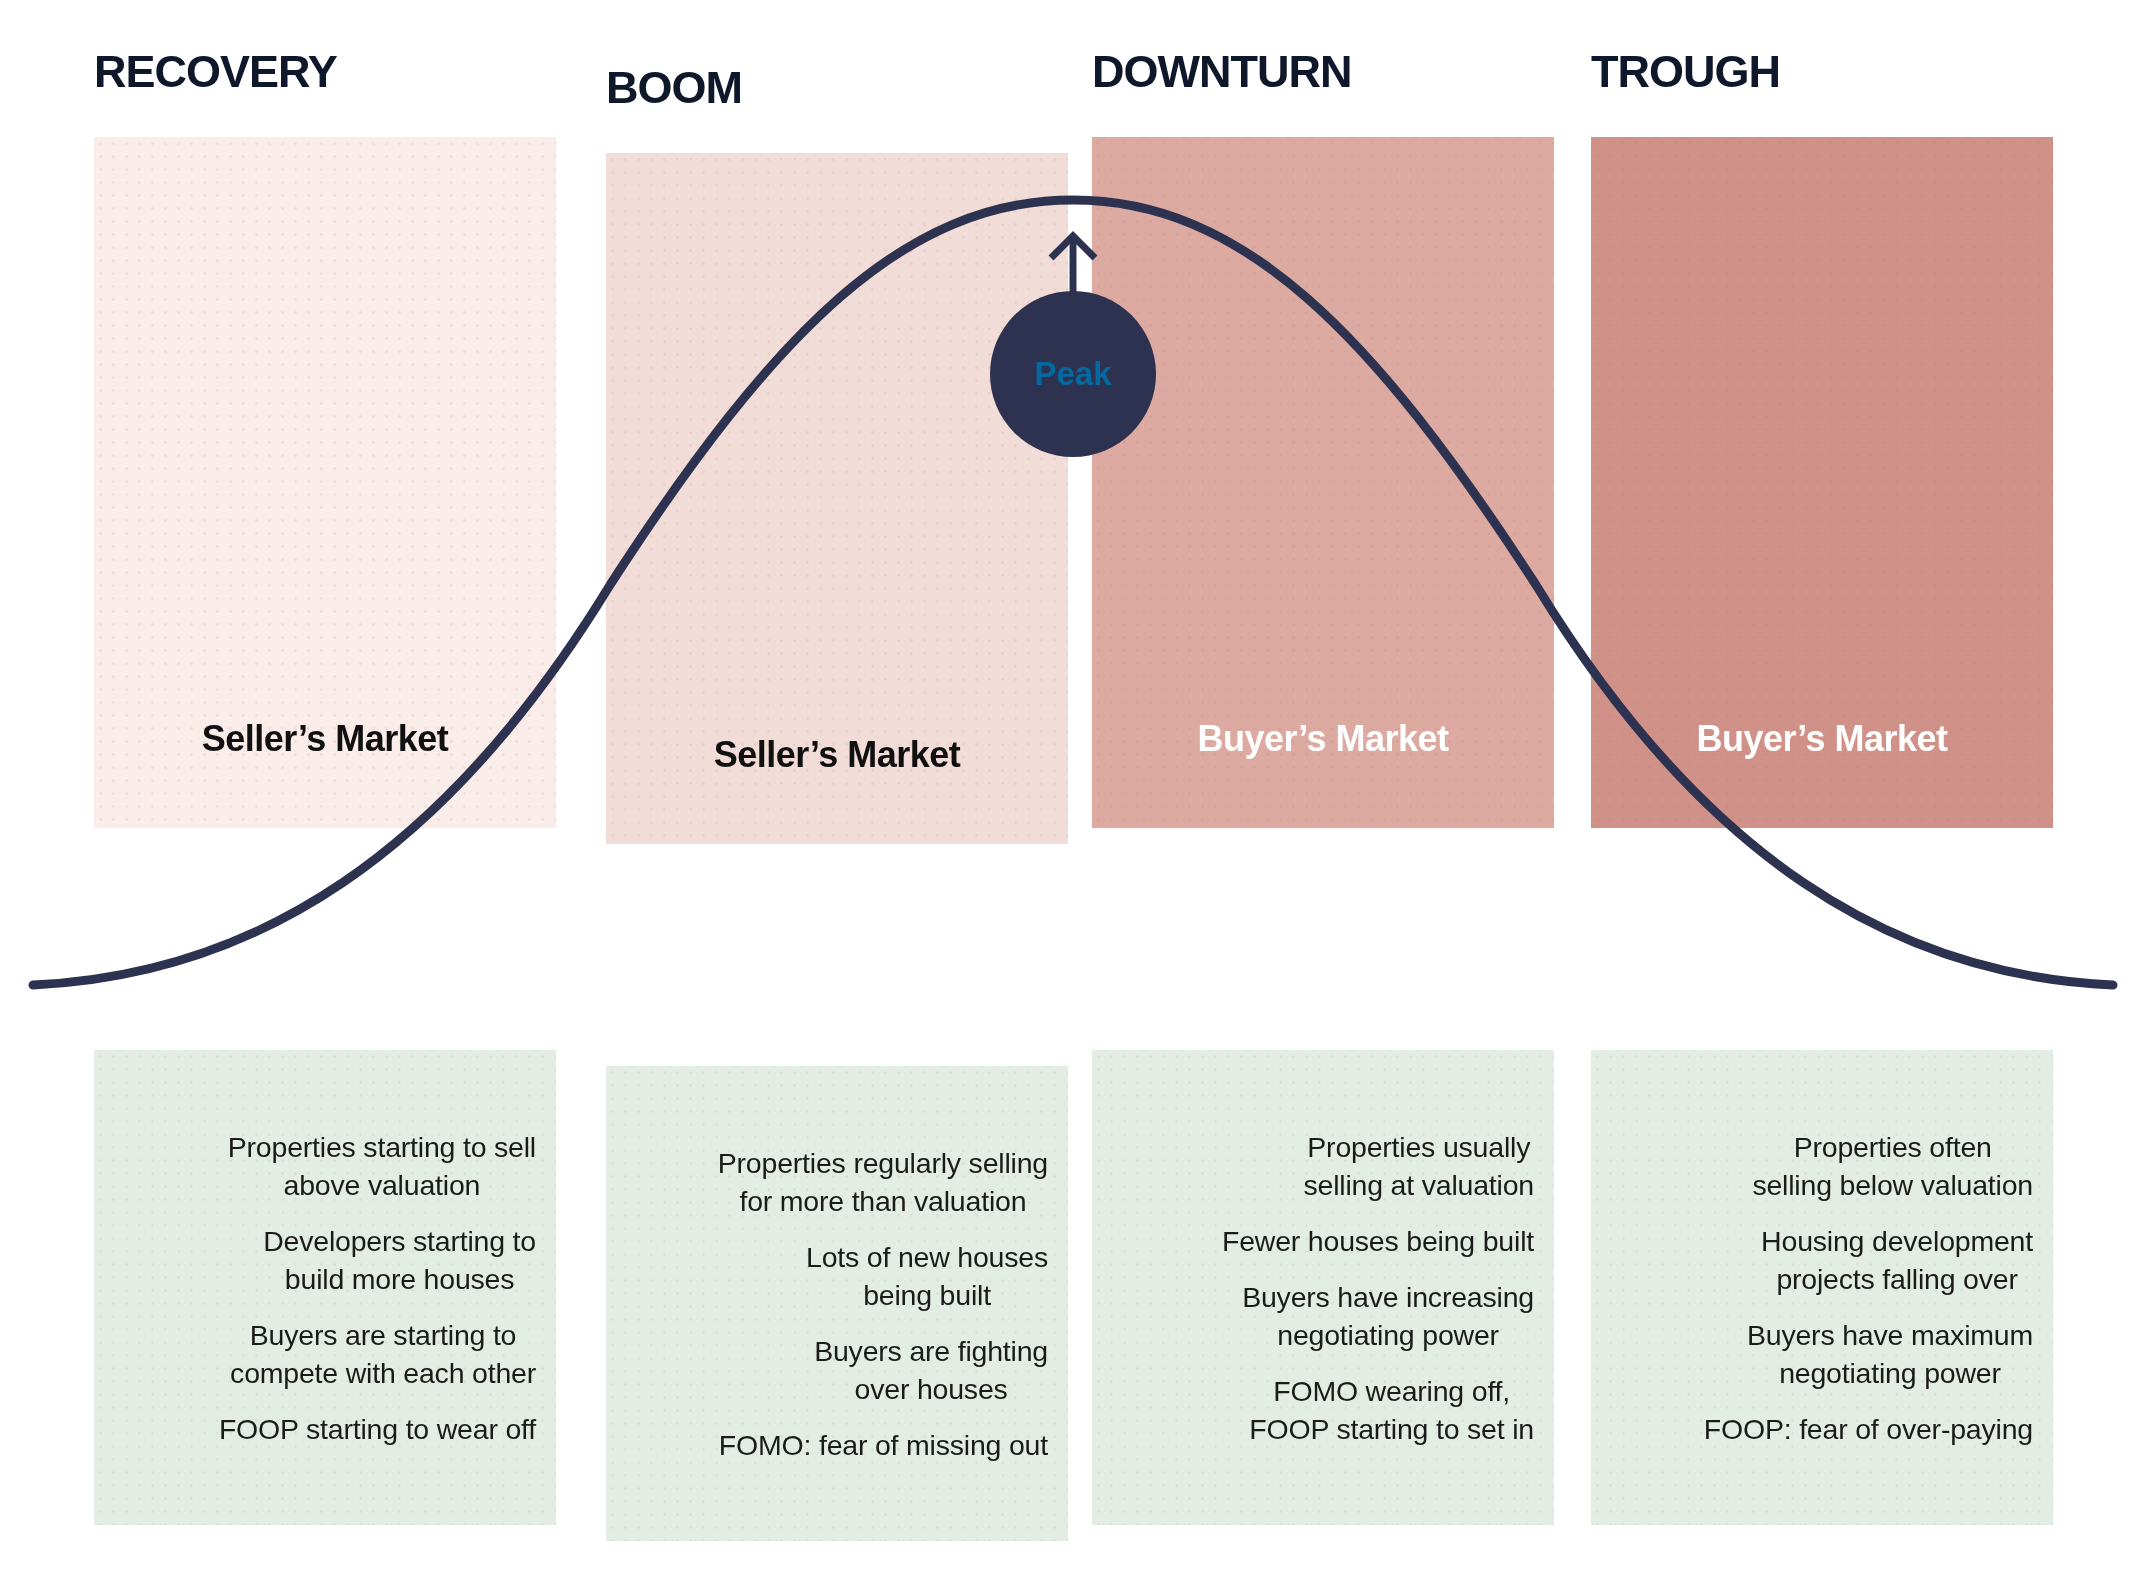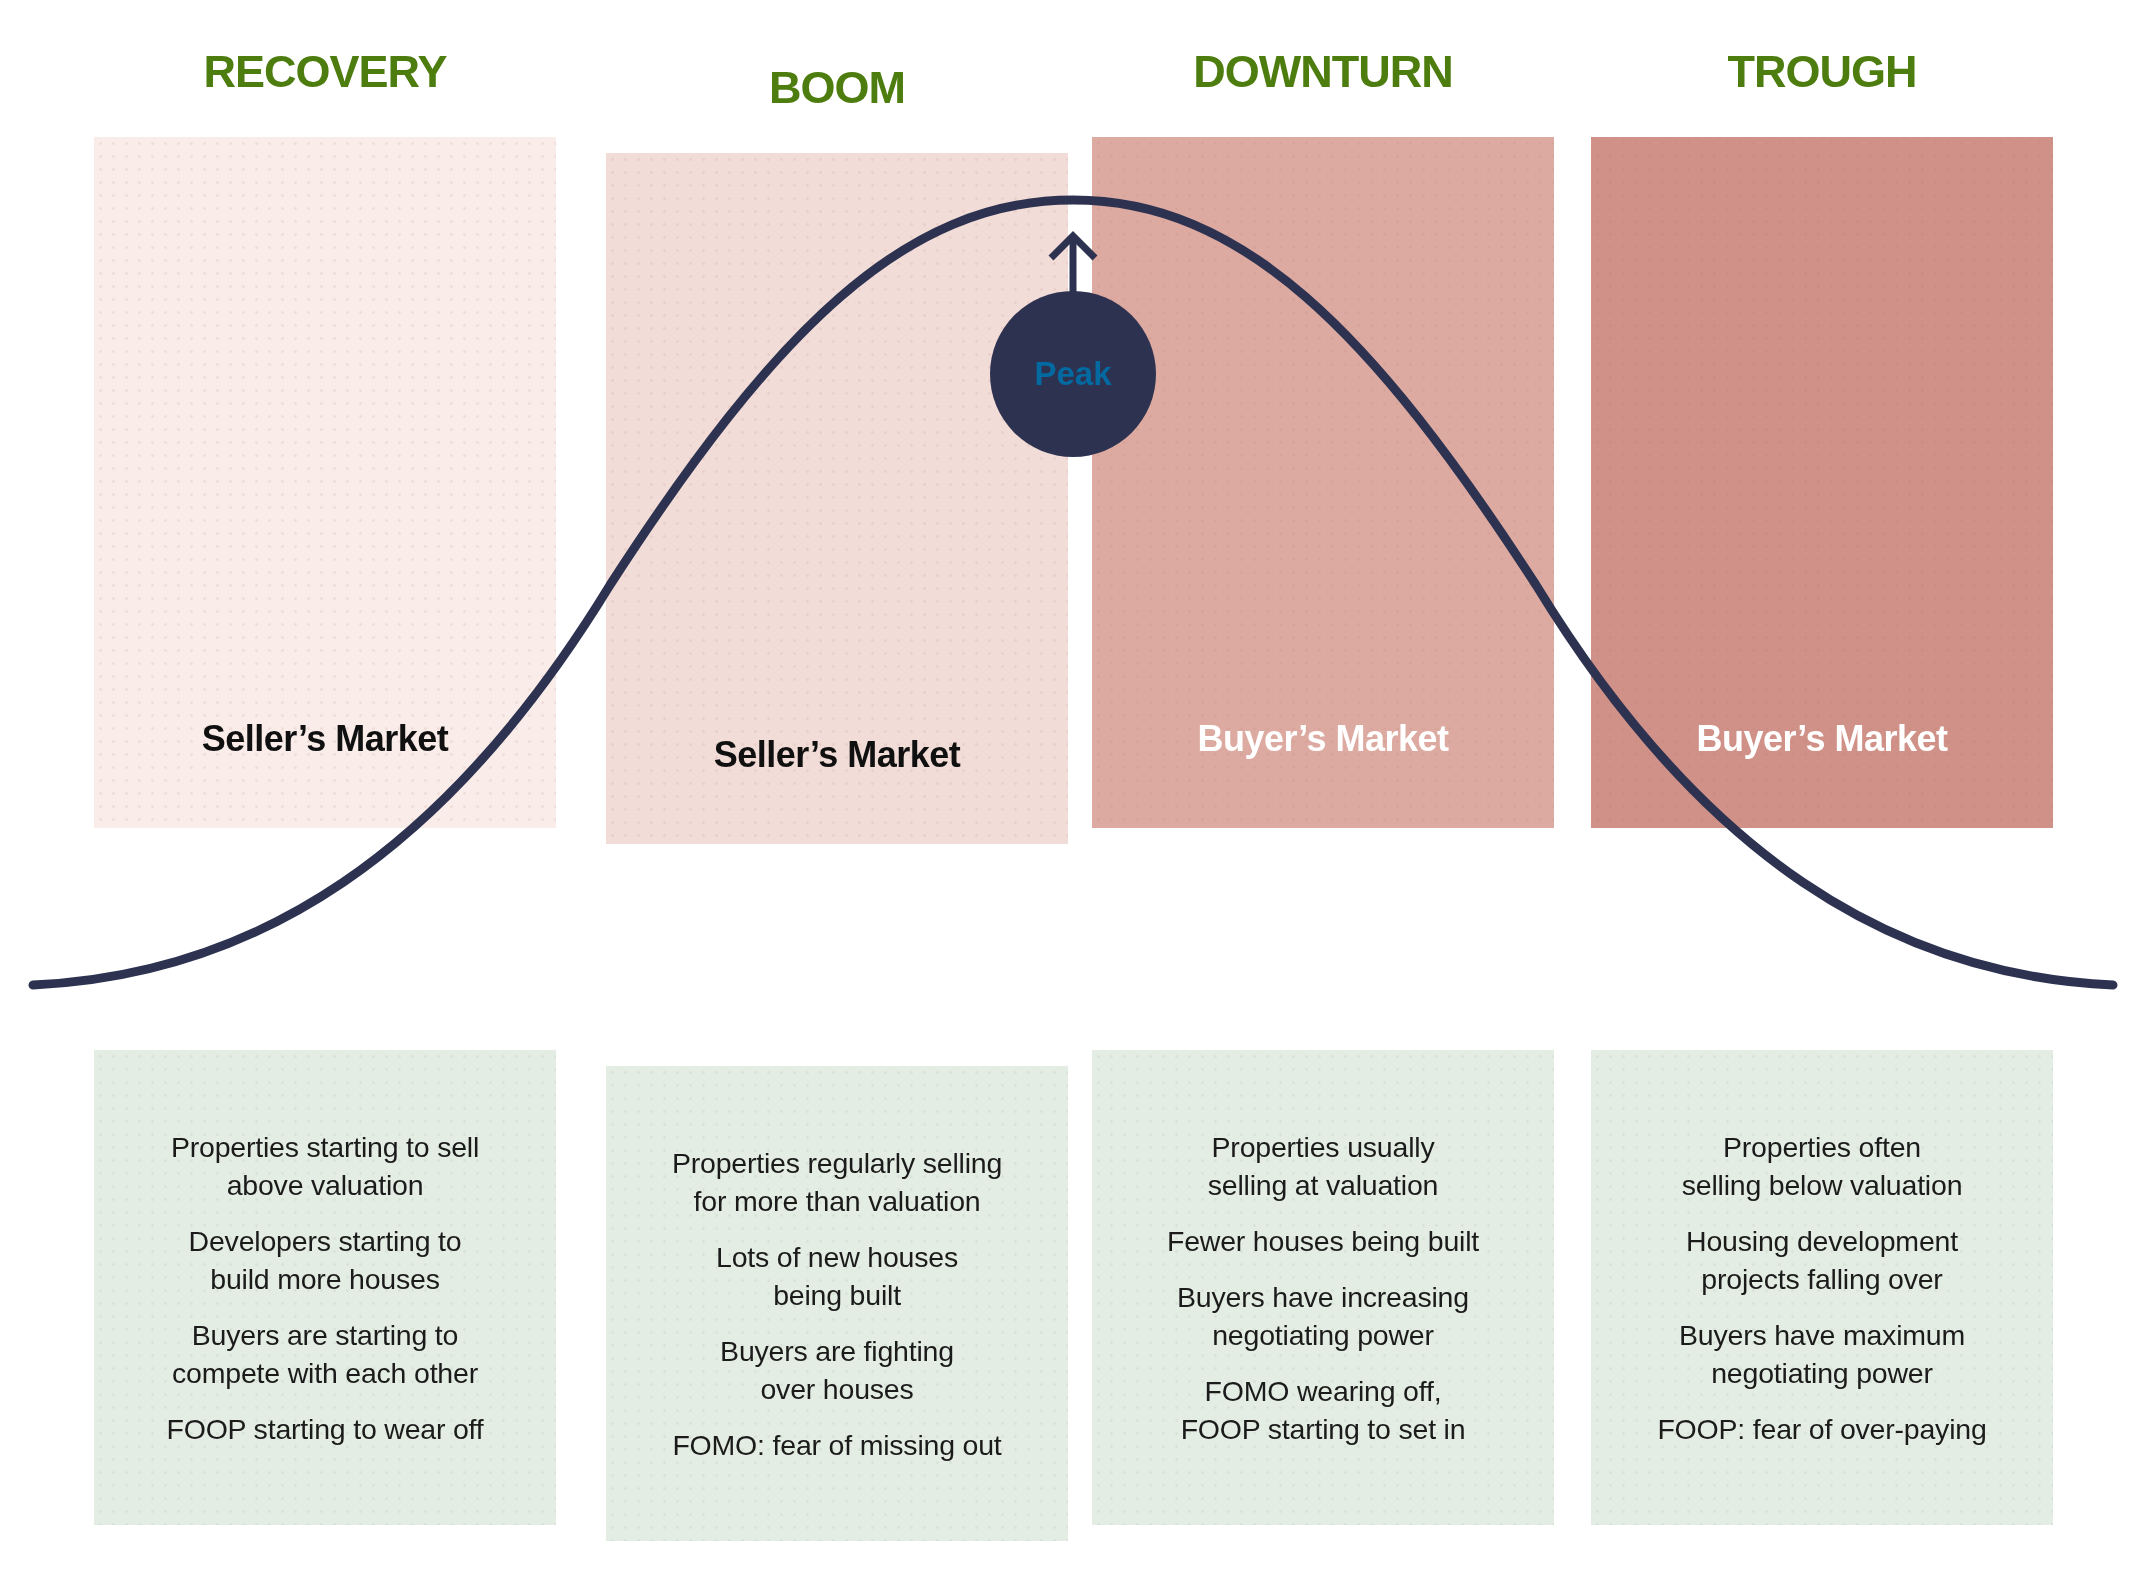--- a/index.html
+++ b/index.html
@@ -2,36 +2,36 @@
 <html><head>
 <meta charset="utf-8">
 <style>
   html,body{margin:0;padding:0;background:#ffffff;}
   .canvas{
     position:relative;width:2150px;height:1578px;background:#ffffff;
     font-family:"Liberation Sans", sans-serif;overflow:hidden;
   }
   .phase-header{
     position:absolute;top:48px;width:462px;height:50px;
-    text-align:center;font-size:45px;line-height:48px;font-weight:bold;
-    letter-spacing:-1px;color:#4d7c0f;white-space:nowrap;
+    font-size:45px;line-height:48px;font-weight:bold;
+    letter-spacing:-1px;color:#0f172a;white-space:nowrap;
   }
   .phase-col{
     position:absolute;top:137px;width:462px;height:691px;
     background-image:radial-gradient(circle, rgba(160,90,80,0.10) 1.3px, transparent 1.5px);
     background-size:13px 13px;
   }
   .market-label{
     position:absolute;top:582px;left:0;width:100%;
     text-align:center;font-size:36px;line-height:40px;font-weight:bold;
     letter-spacing:-0.5px;
   }
   .note-panel{
     position:absolute;top:1050px;width:462px;height:475px;
-    display:flex;flex-direction:column;justify-content:center;align-items:center;
+    display:flex;flex-direction:column;justify-content:center;align-items:flex-end;
     row-gap:18px;padding:2px 20px;box-sizing:border-box;
     background-image:radial-gradient(circle, rgba(110,140,110,0.10) 1.3px, transparent 1.5px);
     background-size:13px 13px;
   }
   .note{
     font-size:28.5px;line-height:38px;color:#1b1b1b;text-align:center;
     white-space:pre-line;letter-spacing:-0.2px;
   }
   .pos-1{left:94px;}  .pos-2{left:606px;margin-top:16px;}  .pos-3{left:1092px;}  .pos-4{left:1591px;}
   .curve-layer{position:absolute;left:0;top:0;width:2150px;height:1578px;pointer-events:none;}

